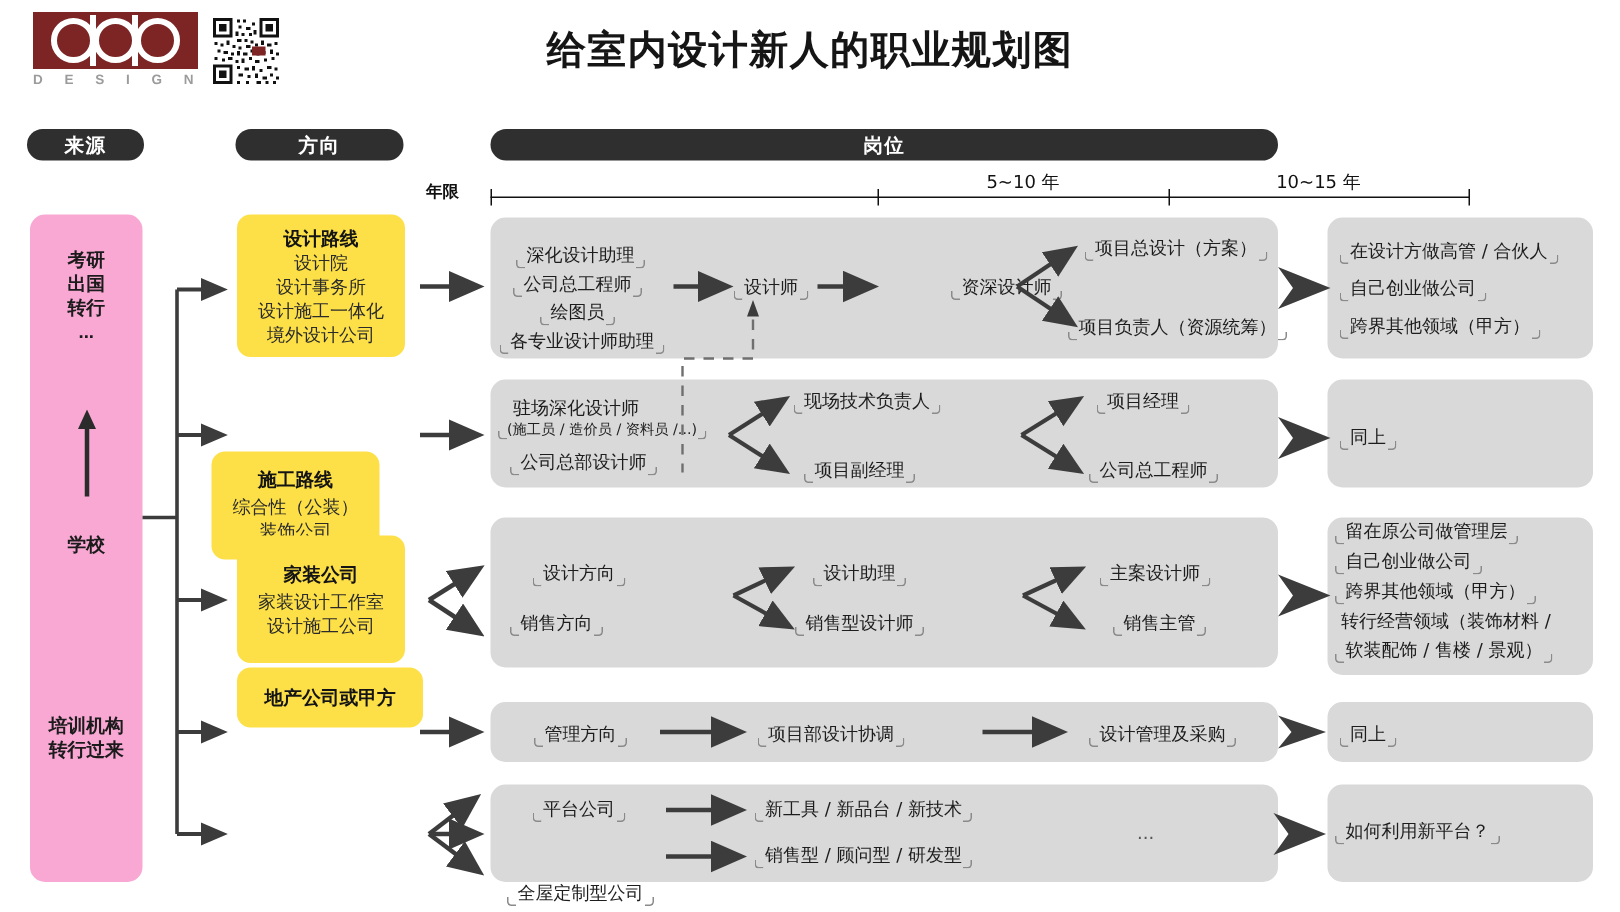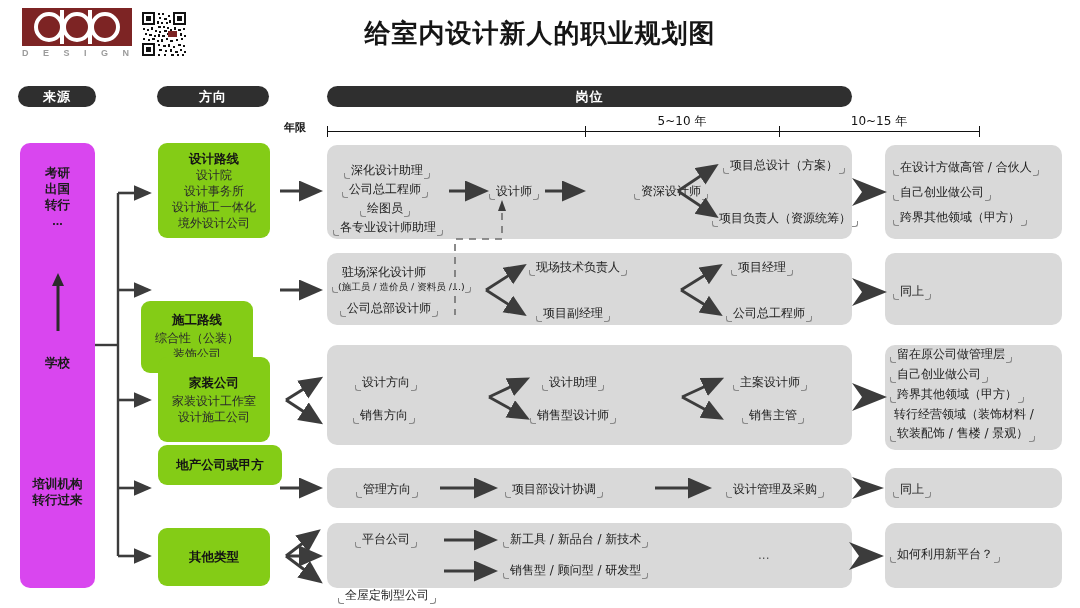--- a/index.html
+++ b/index.html
@@ -29,25 +29,25 @@
   
   .tl-label{position:absolute;left:284px;top:120px;font-size:11px;font-weight:bold;color:#111;}
   .tl-axis{position:absolute;left:327px;top:131px;width:653px;height:1px;background:#111;}
   .tl-tick{position:absolute;width:1px;height:11px;background:#111;top:126px;}
   .tl-seg{position:absolute;top:113px;font-size:12px;color:#111;text-align:center;
     font-family:"DejaVu Sans","Liberation Sans",sans-serif;}
 
   
   .panel{position:absolute;background:#d9d9d9;border-radius:10px;}
 
-  .srcbox{position:absolute;background:#d946ef;border-radius:10px;
+  .srcbox{position:absolute;background:#f9a8d4;border-radius:10px;
     display:flex;align-items:center;justify-content:center;}
   .src-text{font-size:12.5px;font-weight:bold;line-height:16px;text-align:center;color:#1b1b1b;}
 
-  .dirbox{position:absolute;background:#84cc16;border-radius:9px;
+  .dirbox{position:absolute;background:#fde047;border-radius:9px;
     display:flex;flex-direction:column;align-items:center;justify-content:center;
     text-align:center;line-height:16px;}
   .dir-title{font-size:12.5px;font-weight:bold;color:#141414;}
   .dir-sub{font-size:12px;color:#2a2a2a;}
 
   
   .chip{position:absolute;font-size:12px;color:#1d1d1d;white-space:nowrap;
     padding:1px 7px 2px 7px;line-height:15px;
     font-family:"DejaVu Sans","Liberation Sans",sans-serif;}
   .chip::before,.chip::after{content:"";position:absolute;bottom:1px;width:5px;height:5px;
@@ -210,23 +210,20 @@
   <div class="dirbox" style="left:158px;top:357px;width:112px;height:85px;">
     <div class="dir-title" style="margin-bottom:2px;">家装公司</div>
     <div class="dir-sub">家装设计工作室</div>
     <div class="dir-sub">设计施工公司</div>
   </div>
 
   <div class="dirbox" style="left:158px;top:445px;width:124px;height:40px;">
     <div class="dir-title">地产公司或甲方</div>
   </div>
 
-  <div class="dirbox" style="left:158px;top:528px;width:112px;height:58px;">
-    <div class="dir-title">其他类型</div>
-  </div>
 
   <div class="panel" style="left:327px;top:145px;width:525px;height:94px;"></div>
   <div class="panel" style="left:885px;top:145px;width:177px;height:94px;"></div>
 
   <div class="chip" style="left:344px;top:162px;">深化设计助理</div>
   <div class="chip" style="left:342px;top:181px;">公司总工程师</div>
   <div class="chip" style="left:360px;top:200px;">绘图员</div>
   <div class="chip" style="left:333px;top:219px;">各专业设计师助理</div>
   <div class="chip" style="left:489px;top:183px;">设计师</div>
   <div class="chip" style="left:586px;top:183px;margin-left:48px;">资深设计师</div>
@@ -245,21 +242,21 @@
   <div class="chip" style="left:529px;top:259px;">现场技术负责人</div>
   <div class="chip" style="left:536px;top:305px;">项目副经理</div>
   <div class="chip" style="left:731px;top:259px;">项目经理</div>
   <div class="chip" style="left:726px;top:305px;">公司总工程师</div>
   <div class="chip" style="left:893px;top:283px;">同上</div>
 
   <div class="panel" style="left:327px;top:345px;width:525px;height:100px;"></div>
   <div class="panel" style="left:885px;top:345px;width:177px;height:105px;"></div>
 
   <div class="chip" style="left:355px;top:374px;">设计方向</div>
-  <div class="chip" style="left:353px;top:407px;">销售方向</div>
+  <div class="chip" style="left:340px;top:407px;">销售方向</div>
   <div class="chip" style="left:542px;top:374px;">设计助理</div>
   <div class="chip" style="left:530px;top:407px;">销售型设计师</div>
   <div class="chip" style="left:733px;top:374px;">主案设计师</div>
   <div class="chip" style="left:742px;top:407px;">销售主管</div>
   <div class="chip" style="left:890px;top:346px;">留在原公司做管理层</div>
   <div class="chip" style="left:890px;top:366px;">自己创业做公司</div>
   <div class="chip" style="left:890px;top:386px;">跨界其他领域（甲方）</div>
   <div class="chip plain" style="left:892px;top:406px;">转行经营领域（装饰材料 /</div>
   <div class="chip" style="left:890px;top:425px;">软装配饰 / 售楼 / 景观）</div>
 

